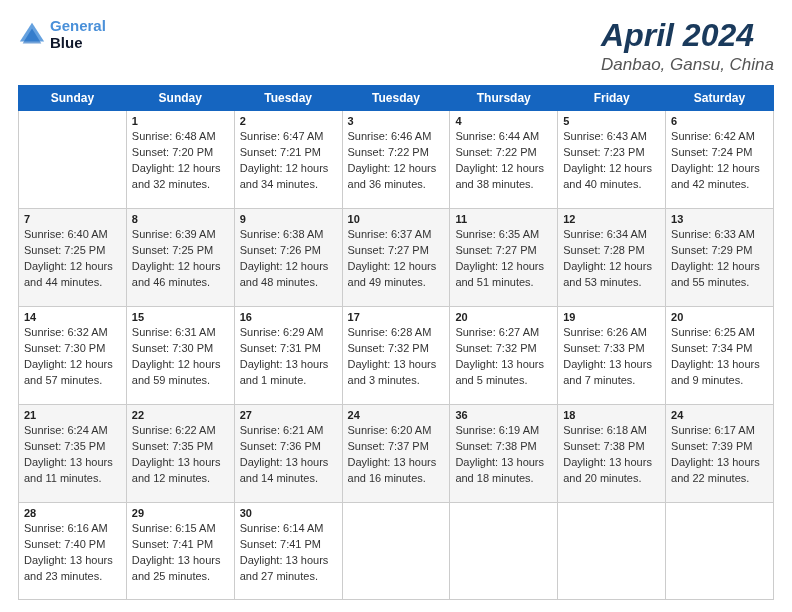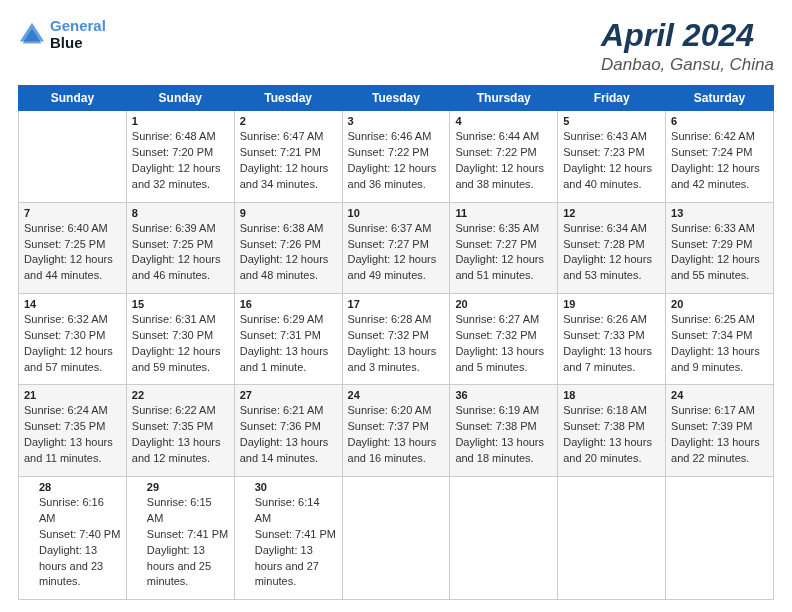--- a/index.html
+++ b/index.html
@@ -74,21 +74,20 @@
     .calendar tbody tr td {
       border: 1px solid #ccc;
       vertical-align: top;
       padding: 4px 5px;
       font-size: 9.5px;
       color: #222;
       height: 88px;
     }
     .calendar tbody tr:last-child td {
       height: 80px;
-      padding-left: 20px;
     }
     .day-number {
       font-weight: bold;
       font-size: 11px;
       display: block;
       margin-bottom: 2px;
     }
     .day-info {
       font-size: 11px;
       color: #333;

